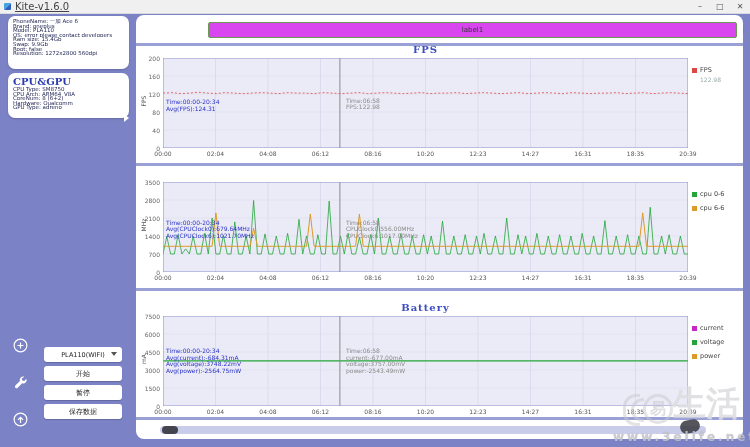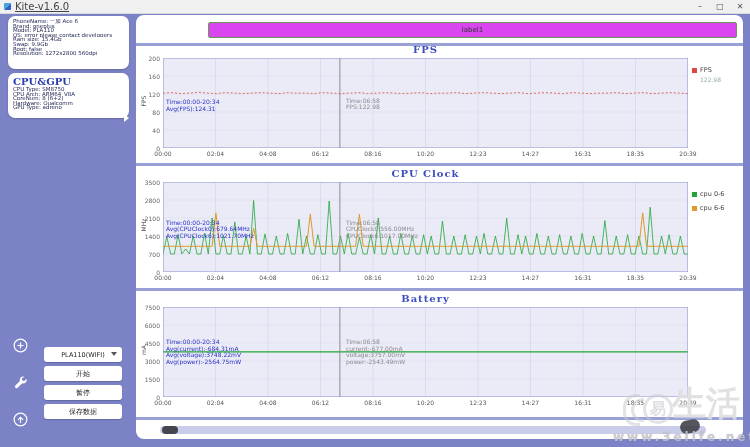--- a/index.html
+++ b/index.html
@@ -231,21 +231,20 @@
     <div class="note blue" style="left: 30px; top: 53.4px;">
       <div class="">Time:00:00-20:34</div>
       <div class="">Avg(FPS):124.31</div>
     </div>
     <div class="note gray" style="left: 209.925px; top: 51.6px;">
       <div class="">Time:06:58</div>
       <div class="">FPS:122.98</div>
     </div>
   </div>
 <div class="chart-block" style="top:170px">
-    <div class="chart-title">CPU Clock</div>
     <div class="chart-ylabel">MHz</div>
     <div class="ytick" style="top: 9px;">3500</div>
     <div class="ytick" style="top: 27px;">2800</div>
     <div class="ytick" style="top: 45px;">2100</div>
     <div class="ytick" style="top: 63px;">1400</div>
     <div class="ytick" style="top: 81px;">700</div>
     <div class="ytick" style="top: 99px;">0</div>
     <svg width="525" height="90" class="plot">
       <rect x="0" y="0" width="525" height="90" fill="#ebebf7"></rect>
       <line x1="0.0" y1="0" x2="0.0" y2="90" stroke="#dbdbee" stroke-width="1"></line>
@@ -295,21 +294,21 @@
       <div class="">Time:00:00-20:34</div>
       <div class="">Avg(CPUClock0):679.64MHz</div>
       <div class="">Avg(CPUClock6):1021.70MHz</div>
     </div>
     <div class="note gray" style="left: 209.925px; top: 49.8px;">
       <div class="">Time:06:58</div>
       <div class="">CPUClock0:556.00MHz</div>
       <div class="">CPUClock6:1017.00MHz</div>
     </div>
   </div>
-<div class="chart-block" style="top:295px">
+<div class="chart-block" style="top:304px">
     <div class="chart-title">Battery</div>
     <div class="chart-ylabel">mA</div>
     <div class="ytick" style="top: 9px;">7500</div>
     <div class="ytick" style="top: 27px;">6000</div>
     <div class="ytick" style="top: 45px;">4500</div>
     <div class="ytick" style="top: 63px;">3000</div>
     <div class="ytick" style="top: 81px;">1500</div>
     <div class="ytick" style="top: 99px;">0</div>
     <svg width="525" height="90" class="plot">
       <rect x="0" y="0" width="525" height="90" fill="#ebebf7"></rect>
@@ -338,20 +337,34 @@
     <div class="xtick" style="left: 64.5px;">02:04</div>
     <div class="xtick" style="left: 117px;">04:08</div>
     <div class="xtick" style="left: 169.5px;">06:12</div>
     <div class="xtick" style="left: 222px;">08:16</div>
     <div class="xtick" style="left: 274.5px;">10:20</div>
     <div class="xtick" style="left: 327px;">12:23</div>
     <div class="xtick" style="left: 379.5px;">14:27</div>
     <div class="xtick" style="left: 432px;">16:31</div>
     <div class="xtick" style="left: 484.5px;">18:35</div>
     <div class="xtick" style="left: 537px;">20:39</div>
+    <div class="legend">
+      <div class="legend-item">
+        <div class="legend-sw" style="background: rgb(199, 38, 199);"></div>
+        <div class="legend-lb">current</div>
+      </div>
+      <div class="legend-item">
+        <div class="legend-sw" style="background: rgb(33, 166, 55);"></div>
+        <div class="legend-lb">voltage</div>
+      </div>
+      <div class="legend-item">
+        <div class="legend-sw" style="background: rgb(220, 154, 40);"></div>
+        <div class="legend-lb">power</div>
+      </div>
+    </div>
     <div class="note blue" style="left: 30px; top: 44.4px;">
       <div class="">Time:00:00-20:34</div>
       <div class="">Avg(current):-684.31mA</div>
       <div class="">Avg(voltage):3748.22mV</div>
       <div class="">Avg(power):-2564.75mW</div>
     </div>
     <div class="note gray" style="left: 209.925px; top: 44.4px;">
       <div class="">Time:06:58</div>
       <div class="">current:-677.00mA</div>
       <div class="">voltage:3757.00mV</div>

